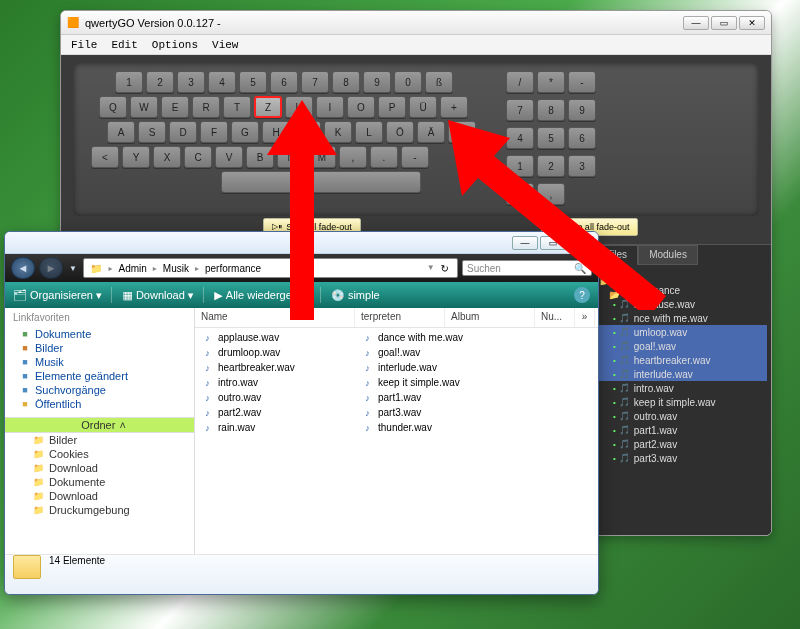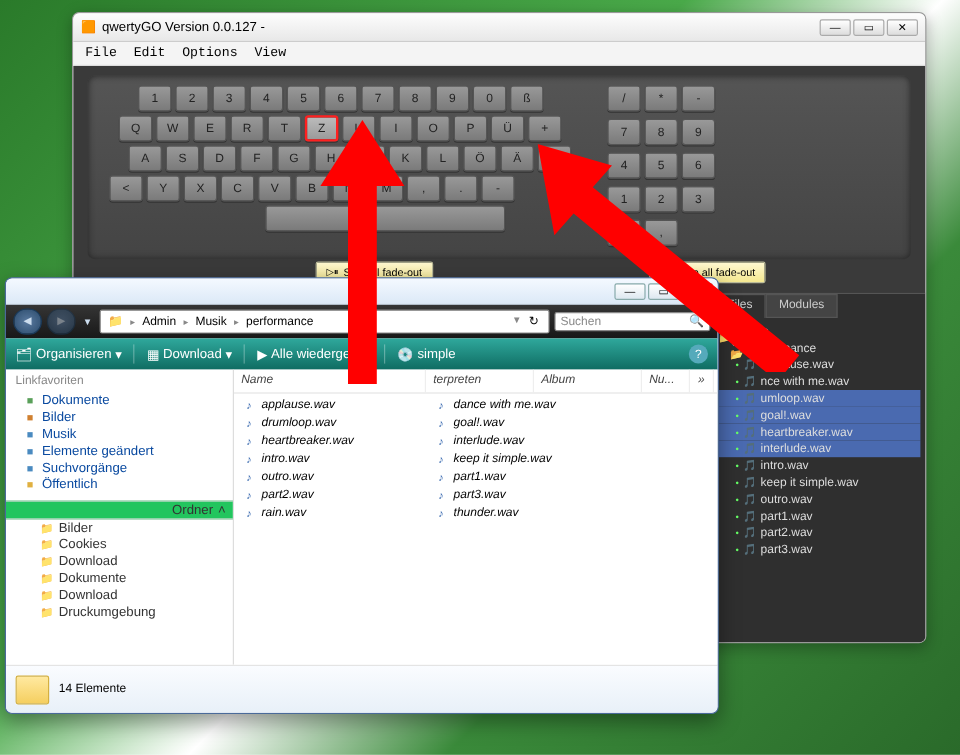--- a/index.html
+++ b/index.html
@@ -61,36 +61,36 @@
 .search .mag { margin-left:auto; font-size:10px; }
 .exp-toolbar { height:26px; background: linear-gradient(#2fa89c,#0f6c62); display:flex; align-items:center; padding:0 8px; gap:10px; color:#fff; font-size:11px; }
 .tb-item { display:flex; align-items:center; gap:3px; cursor:pointer; }
 .tb-sep { width:1px; height:16px; background:rgba(255,255,255,0.3); }
 .tb-help { margin-left:auto; width:16px; height:16px; border-radius:8px; background:#5ab; display:flex; align-items:center; justify-content:center; font-size:10px; }
 .exp-body { flex:1; display:flex; background:#fff; overflow:hidden; }
 .exp-nav { width:190px; border-right:1px solid #ddd; font-size:11px; display:flex; flex-direction:column; }
 .nav-section-title { padding:4px 8px; color:#888; font-size:10px; }
 .nav-item { display:flex; align-items:center; gap:4px; padding:1px 8px 1px 14px; cursor:pointer; color:#0a4aa0; }
 .nav-item .ficon { width:12px; height:12px; display:inline-flex; align-items:center; justify-content:center; font-size:9px; }
-.nav-item.section-head { color:#333; background:#22c55e; border:1px solid #ddd; border-left:none; border-right:none; justify-content:flex-end; padding-right:6px; margin-top:6px; font-weight:normal; }
+.nav-item.section-head { color:#333; background:#bef264; border:1px solid #ddd; border-left:none; border-right:none; justify-content:center; padding-right:6px; margin-top:6px; font-weight:normal; }
 .nav-tree { padding-left:8px; }
 .nav-tree .nav-item { color:#333; padding-left:20px; }
-.exp-files { flex:1; display:flex; flex-direction:column;font-style:italic; }
+.exp-files { flex:1; display:flex; flex-direction:column; }
 .col-headers { height:20px; border-bottom:1px solid #e4e4e4; display:flex; font-size:10px; color:#444; }
 .col-headers > div { padding:3px 6px; border-right:1px solid #eee; }
 .col-name { width:160px; }
 .col-art { width:90px; }
 .col-alb { width:90px; }
 .col-nu { width:40px; }
 .col-more { width:20px; text-align:center; }
 .file-grid { flex:1; display:flex; font-size:10px; }
 .file-col { width:160px; padding:2px 0; }
 .file-item { display:flex; align-items:center; gap:4px; padding:1px 6px; cursor:pointer; }
 .file-item .aicon { width:13px; height:13px; display:inline-flex; align-items:center; justify-content:center; font-size:9px; color:#3a6ab0; }
-.exp-status { height:40px; border-top:1px solid #e4e4e4; display:flex; align-items:center; padding:0 8px; gap:8px; font-size:10px; background: linear-gradient(#fafcff,#e8f0f8); }
+.exp-status { height:40px; border-top:1px solid #e4e4e4; display:flex; padding:0 8px; gap:8px; font-size:10px; background: linear-gradient(#fafcff,#e8f0f8); }
 .exp-status .big-folder { width:28px; height:24px; background:linear-gradient(#ffe9a0,#f5cf60); border:1px solid #d4b040; border-radius:2px; }
 
 
 .arrow { position:absolute; pointer-events:none; }
 .arrow svg { display:block; }
 
 </style>
 </head>
 <body>
 

